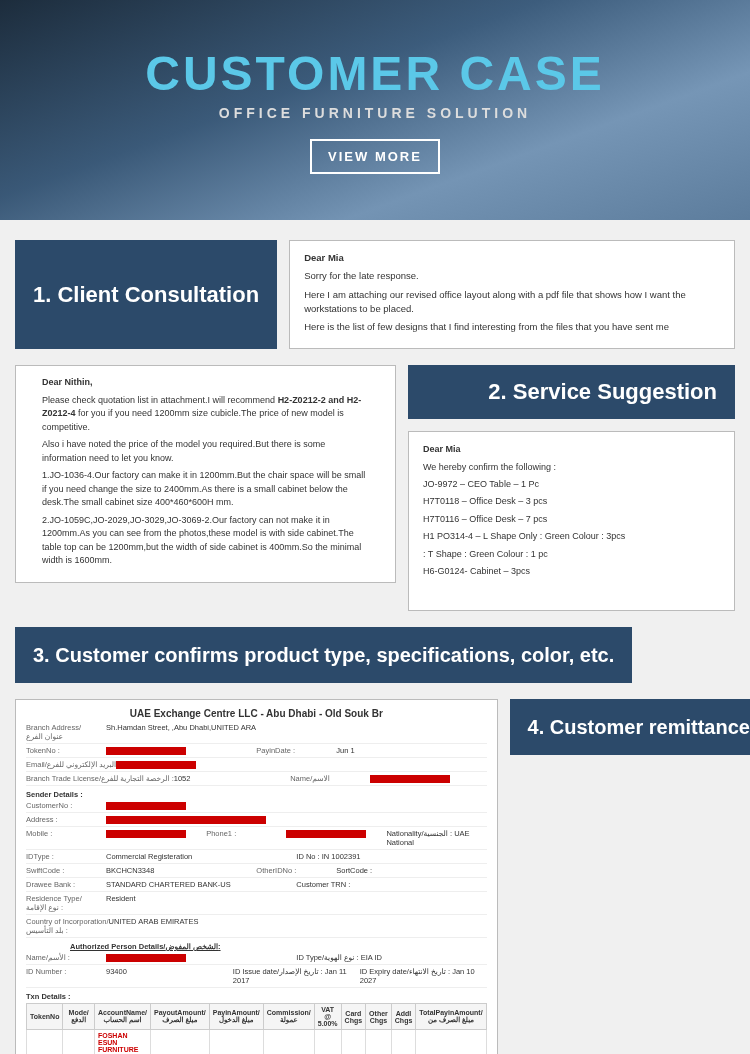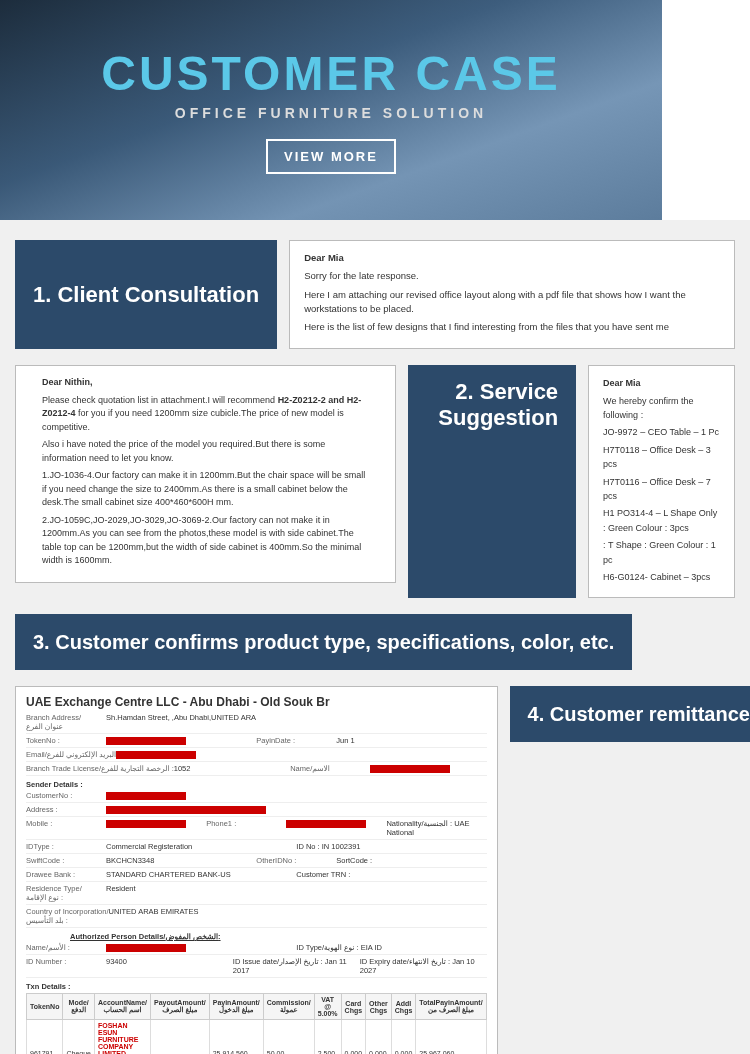--- a/index.html
+++ b/index.html
@@ -5,21 +5,21 @@
     * { margin: 0; padding: 0; box-sizing: border-box; }
     body {
       width: 750px;
       font-family: Arial, sans-serif;
       background: #fff;
     }
 
     
     .header-section {
       position: relative;
-      width: 662px;
+      width: 750px;
       height: 220px;
       background: linear-gradient(135deg, #2a3a4a 0%, #4a6a8a 50%, #6a8aaa 100%);
       overflow: hidden;
       display: flex;
       flex-direction: column;
       align-items: center;
       justify-content: center;
     }
     .header-bg-overlay {
       position: absolute;
@@ -118,21 +118,21 @@
       padding: 10px 26px;
       font-size: 9px;
       color: #333;
       flex: 1;
       min-height: 200px;
     }
     .letter-tall p { margin-bottom: 4px; line-height: 1.5; }
 
     .right-col {
       display: flex;
-      flex-direction: row;
+      flex-direction: column;
       gap: 12px;
       flex: 1;
     }
 
     .step2-label {
       background: #2c4a6a;
       color: #fff;
       padding: 14px 18px;
       font-size: 22px;
       font-weight: 700;
@@ -189,23 +189,23 @@
       background: #fff;
       border: 1px solid #bbb;
       padding: 8px 10px;
       font-size: 7.5px;
       color: #333;
       flex: 1;
       min-height: 280px;
     }
     .bank-doc .doc-title {
       font-weight: 700;
-      font-size: 12px;
+      font-size: 10px;
       margin-bottom: 4px;
-      text-align: left;
+      text-align: center;
     }
     .bank-doc .row-line {
       display: flex;
       justify-content: space-between;
       margin-bottom: 2px;
       border-bottom: 1px solid #eee;
       padding-bottom: 2px;
     }
     .bank-doc .label-cell { color: #666; min-width: 80px; }
     .bank-doc .value-cell { flex: 1; color: #333; }

